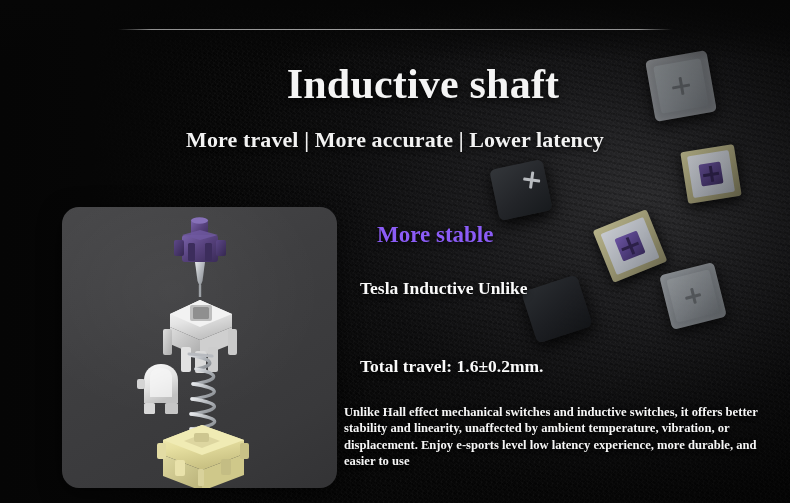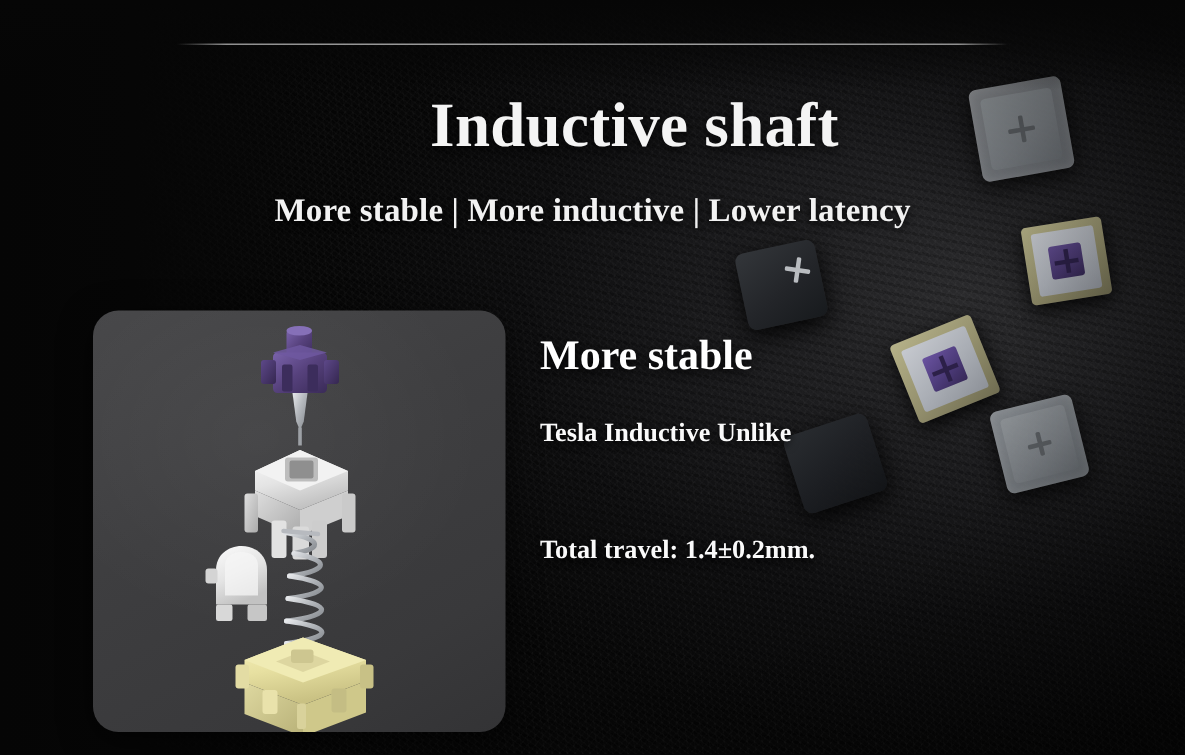--- a/index.html
+++ b/index.html
@@ -84,22 +84,22 @@
     overflow:hidden;
   }
   .panel-sheen{
     position:absolute;inset:0;
     background:radial-gradient(ellipse 210px 180px at 40% 30%, rgba(255,255,255,.045) 0%, rgba(255,255,255,0) 72%);
   }
   .diagram{position:absolute;inset:0;}
 
   
   .sec-head{
-    position:absolute;left:360px;top:222px;
-    color:#ffffff;font-size:28px;font-weight:700;
+    position:absolute;left:377px;top:222px;
+    color:#8b5cf6;font-size:23px;font-weight:700;
     text-shadow:0 2px 7px rgba(0,0,0,.95);
   }
   .spec{
     position:absolute;left:360px;
     color:#fafafa;font-size:17.5px;font-weight:700;
     text-shadow:0 2px 6px rgba(0,0,0,.95);
     white-space:nowrap;
   }
   .spec-0{top:278px;}
   .spec-1{top:317px;}
@@ -256,21 +256,21 @@
     <div class="cross"></div>
   </div>
 
   <div class="vignette"></div>
   <div class="left-fade"></div>
   <div class="top-fade"></div>
 
   <div class="divider"></div>
 
   <div class="title">Inductive shaft</div>
-  <div class="subtitle">More stable | More inductive | Lower latency</div>
+  <div class="subtitle">More travel | More accurate | Lower latency</div>
 
   <div class="panel">
     <div class="panel-sheen"></div>
     <svg class="diagram" viewBox="0 0 275 281">
       <defs>
         <linearGradient id="gPurple" x1="0" y1="0" x2="1" y2="1">
           <stop offset="0" stop-color="#7a63ab"></stop>
             <stop offset="0.5" stop-color="#56417c"></stop>
             <stop offset="1" stop-color="#3a2b58"></stop>
         </linearGradient>
@@ -366,16 +366,17 @@
         <rect x="113" y="253" width="10" height="16" rx="2" fill="#e9e2ab"></rect>
         <rect x="159" y="252" width="10" height="16" rx="2" fill="#c4bd84"></rect>
         <rect x="136" y="262" width="6" height="17" rx="1.5" fill="#d9d29b"></rect>
       </g>
     </svg>
   </div>
 
   <div class="sec-head">More stable</div>
 
   <div class="spec spec-0">Tesla Inductive Unlike</div>
-  <div class="spec spec-2">Total travel: 1.4±0.2mm.</div>
-
+  <div class="spec spec-2">Total travel: 1.6±0.2mm.</div>
+
+  <div class="para">Unlike Hall effect mechanical switches and inductive switches, it offers better stability and linearity, unaffected by ambient temperature, vibration, or displacement. Enjoy e-sports level low latency experience, more durable, and easier to use</div>
 
 </div>
 
 </body></html>

